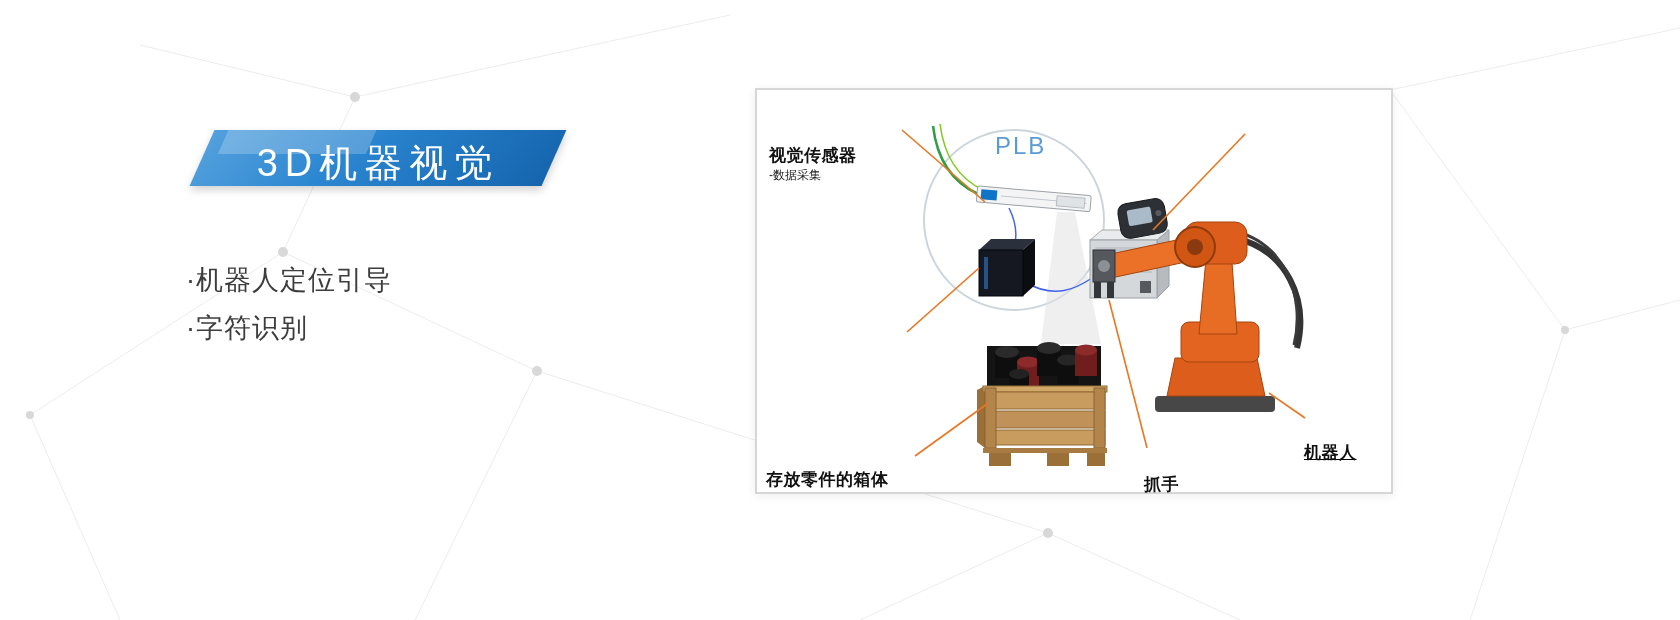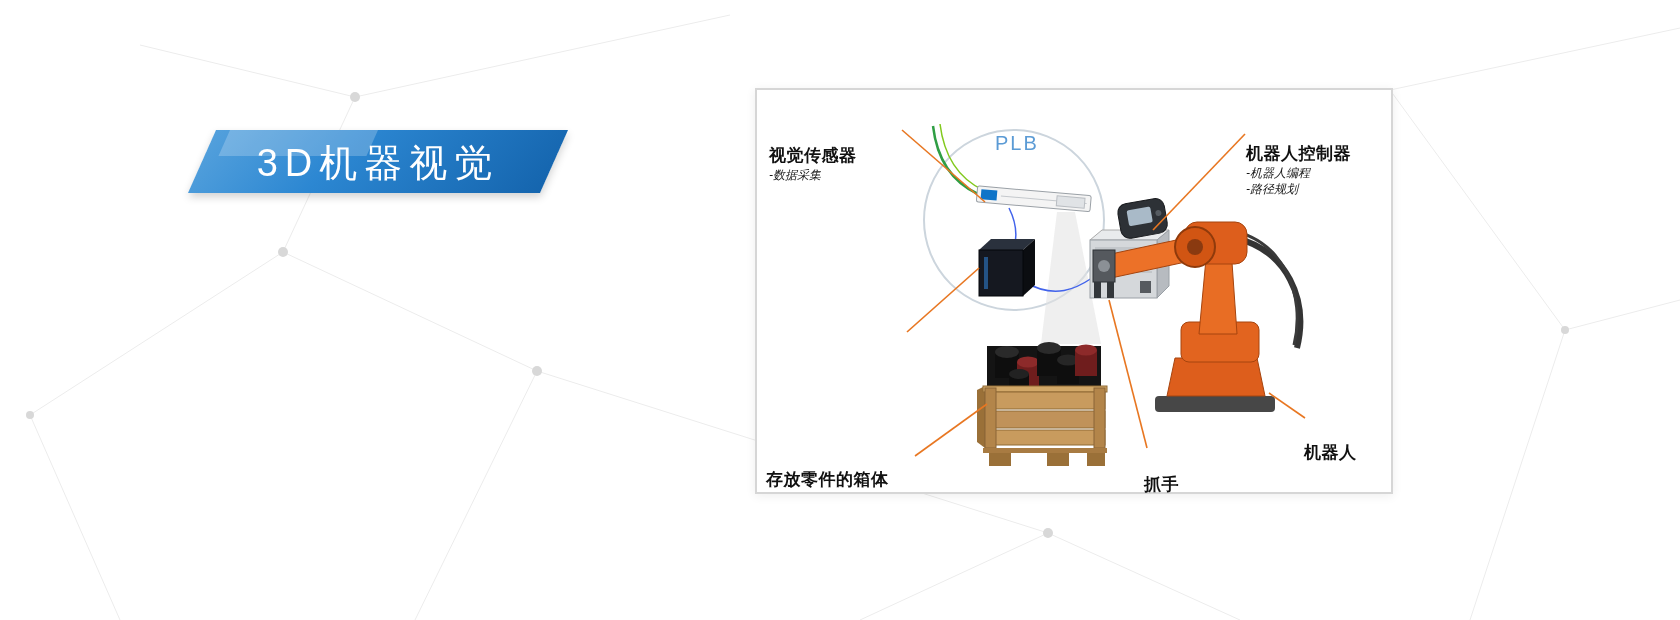--- a/index.html
+++ b/index.html
@@ -11,21 +11,21 @@
     --robot-orange:#E2601C;
     --text-dark:#3d3d3d;
   }
   html,body{margin:0;padding:0;background:#fff;}
   .stage{
     position:relative;width:1680px;height:620px;overflow:hidden;background:#fff;
     font-family:"Liberation Sans","DejaVu Sans",sans-serif;
   }
   .bg-net{position:absolute;left:0;top:0;z-index:0;}
   
-  .banner{position:absolute;left:202px;top:130px;width:352px;height:63px;z-index:2;}
+  .banner{position:absolute;left:202px;top:130px;width:352px;height:56px;z-index:2;}
   .banner-shape{
     position:absolute;left:0;top:0;width:100%;height:100%;
     background:linear-gradient(115deg,var(--banner-blue-light) 0%,var(--banner-blue) 38%,var(--banner-blue-dark) 100%);
     transform:skewX(-24deg);
     box-shadow:2px 4px 8px rgba(0,0,0,0.18);
   }
   .banner-shape::before{
     content:"";position:absolute;left:4%;top:0;width:42%;height:42%;
     background:rgba(255,255,255,0.22);
   }
@@ -37,31 +37,31 @@
   .features{position:absolute;left:186px;top:256px;margin:0;padding:0;list-style:none;z-index:2;}
   .features li{font-size:27px;color:var(--text-dark);line-height:48px;letter-spacing:1px;}
   
   .panel{
     position:absolute;left:755px;top:88px;width:634px;height:402px;z-index:2;
     background:#fff;border:2px solid #d6d6d6;box-shadow:0 2px 10px rgba(0,0,0,0.07);
   }
   .illus{position:absolute;left:0;top:0;}
   .lbl{position:absolute;z-index:3;}
   .lbl .t{font-size:17px;font-weight:bold;color:#111;letter-spacing:0.5px;white-space:nowrap;margin-top:34px;}
-  .lbl .sub{font-size:12px;color:#1a1a1a;line-height:16px;white-space:nowrap;font-style:italic;}
+  .lbl .sub{font-size:12px;color:#1a1a1a;line-height:16px;white-space:nowrap;}
   .sub.indent{padding-left:9px;}
   .lbl-vision{left:12px;top:20px;}
   .lbl-controller{left:489px;top:18px;}
   .lbl-software{left:12px;top:194px;}
   .lbl-box{left:9px;top:344px;}
   .lbl-gripper{left:387px;top:349px;text-align:center;}
-  .lbl-robot{left:547px;top:317px;}
+  .lbl-robot{left:547px;top:317px;text-decoration:underline;}
   .plb-label{
     position:absolute;left:238px;top:42px;z-index:3;
-    font-size:20px;color:var(--plb-blue);letter-spacing:2px;
+    font-size:24px;color:var(--plb-blue);letter-spacing:2px;
   }
 </style>
 </head>
 <body>
 
 <div class="stage">
 
   <svg class="bg-net" width="1680" height="620">
     <g stroke="#ececec" stroke-width="1">
       <line x1="140" y1="45" x2="355" y2="97"></line>
@@ -88,20 +88,22 @@
       <circle cx="1565" cy="330" r="4"></circle>
     </g>
   </svg>
 
   <div class="banner">
     <div class="banner-shape"></div>
     <div class="banner-text">3D机器视觉</div>
   </div>
 
   <ul class="features">
+    <li>·机器人定位引导</li>
+    <li>·字符识别</li>
   </ul>
 
   <div class="panel">
 
     <svg class="illus" width="634" height="402" viewBox="0 0 634 402">
 
       <circle cx="257" cy="130" r="90" fill="none" stroke="#ccd5dd" stroke-width="2"></circle>
 
       <polygon points="300,122 318,122 344,254 284,254" fill="#e2e2e2" opacity="0.55"></polygon>
 
@@ -200,25 +202,20 @@
       </g>
     </svg>
 
     <div class="plb-label">PLB</div>
 
     <div class="lbl lbl-vision">
       <div class="t">视觉传感器</div>
       <div class="sub">-数据采集</div>
     </div>
 
-    <div class="lbl lbl-controller">
-      <div class="t">机器人控制器</div>
-      <div class="sub">-机器人编程</div>
-      <div class="sub">-路径规划</div>
-    </div>
 
 
     <div class="lbl lbl-box">
       <div class="t">存放零件的箱体</div>
     </div>
 
     <div class="lbl lbl-gripper">
       <div class="t">抓手</div>
     </div>
 

